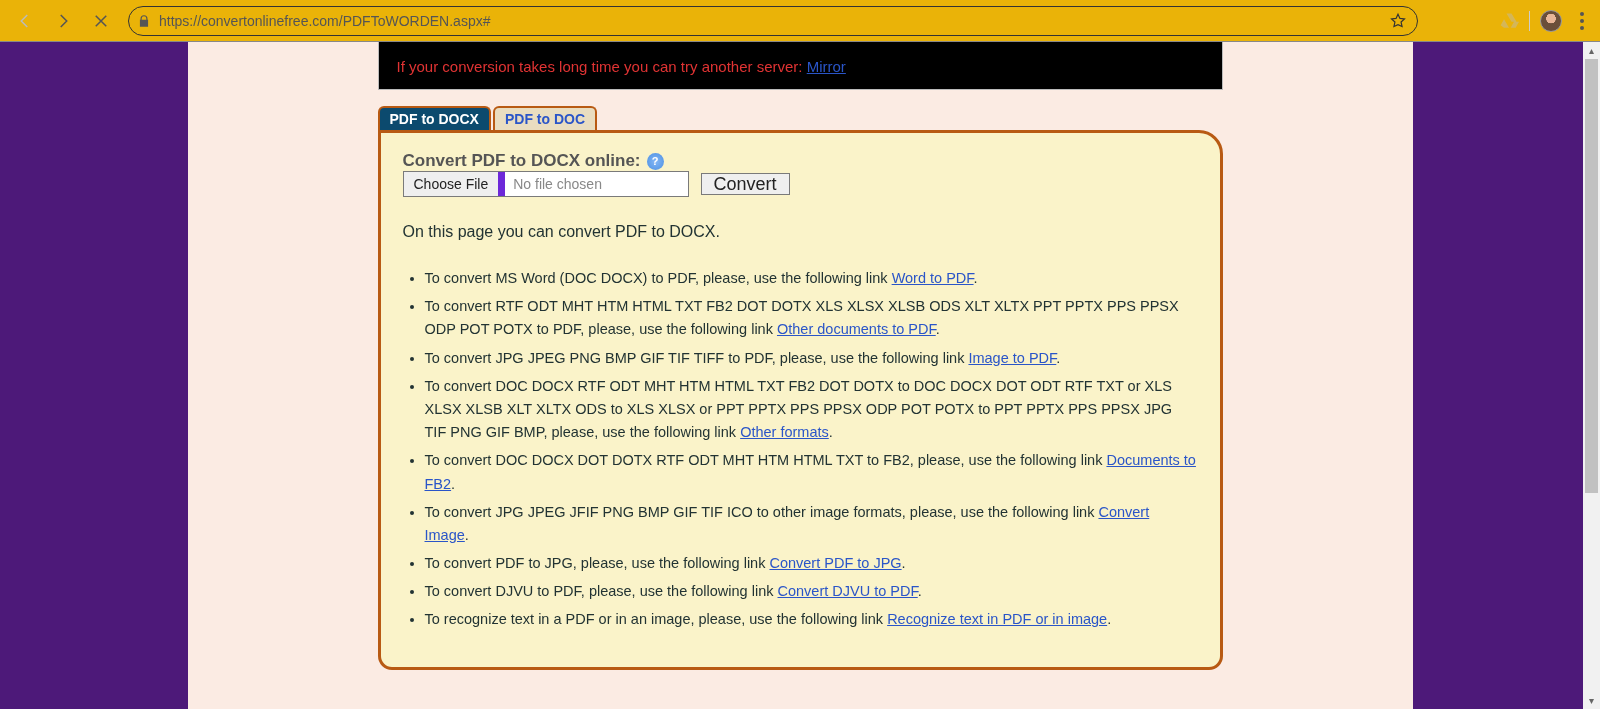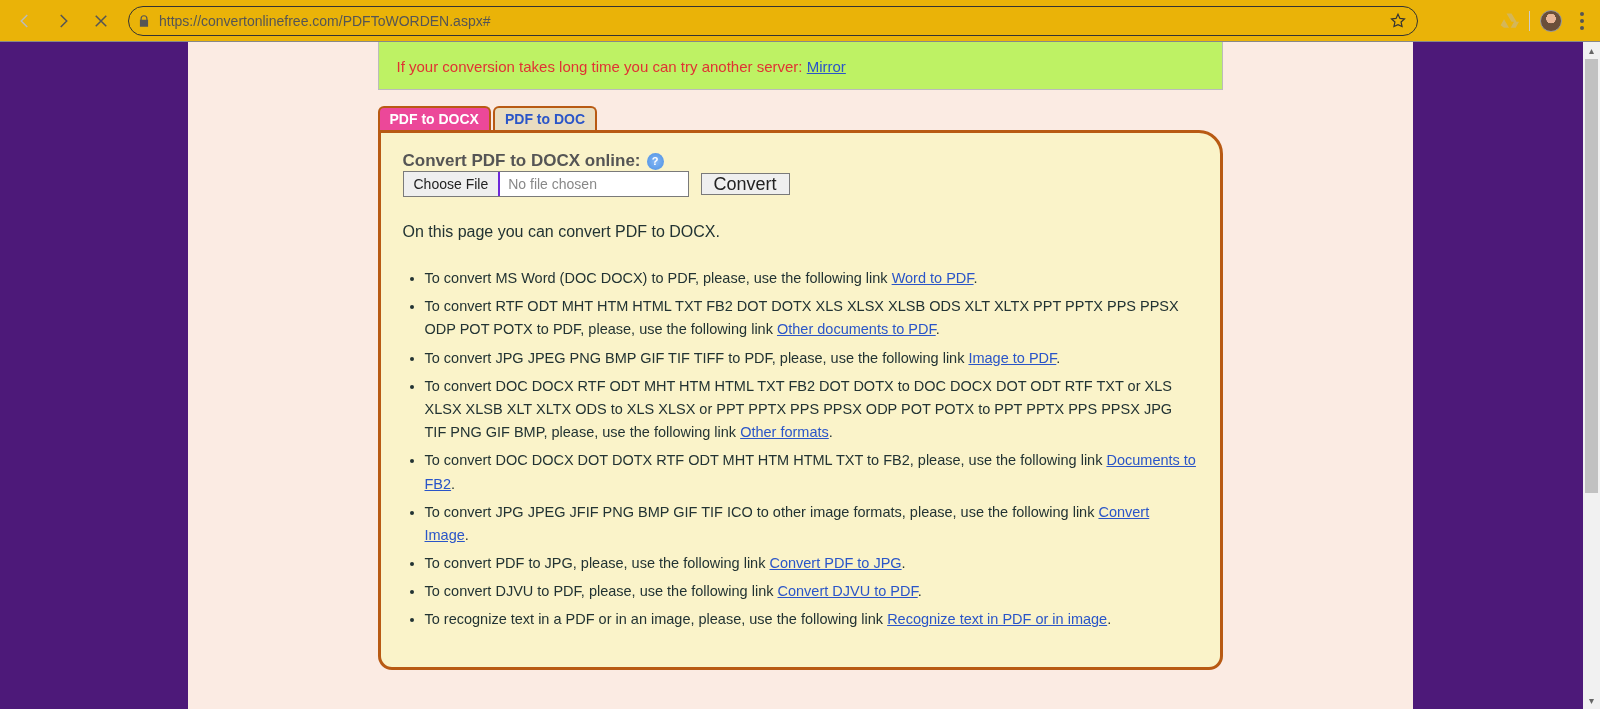--- a/index.html
+++ b/index.html
@@ -84,38 +84,38 @@
   .scrollbar .thumb {
     position:absolute; left:2px; width:13px; top:17px; height:65%;
     background:#c1c1c1; border-radius:0;
   }
 
   
   .alert-box {
     margin: 0 0 16px 190px;
     width: 845px;
     border: 1px solid #bbb; border-top:none;
-    background: #bef264;
+    background: #000000;
     padding: 6px 18px 14px;
     color: #444;
   }
   .alert-box .line2 { color:#e03333; font-size:15px; margin-top:10px;}
   .alert-box a { color:#2a55c8; text-decoration: underline; }
 
   .tabs-row { margin-left: 190px; display:flex; gap:2px;}
   .tab {
     padding: 3px 10px;
     border: 2px solid #b85a13;
     border-bottom: none;
     border-radius: 6px 6px 0 0;
     font-weight: bold;
     font-size: 14px;
     cursor: pointer;
   }
-  .tab.active { background:#ec4899; color:#fff;}
+  .tab.active { background:#0c4a6e; color:#fff;}
   .tab.inactive{ background:#e9ddc0; color:#2a55c8;}
   .tab.inactive a{ color:#2a55c8; text-decoration:none;}
 
   .panel {
     margin-left: 190px;
     width: 845px;
     background: #faf3c9;
     border: 3px solid #b85a13;
     border-radius: 0 24px 14px 14px;
     padding: 18px 22px 30px;
@@ -130,21 +130,21 @@
     color:#fff;font-size:11px;font-weight:bold;
     display:flex;align-items:center;justify-content:center;
   }
   .ads-label { text-align:center; color:#3c3c3c; font-size:15px; margin:28px 0 46px;}
   .upload-row{ display:flex; gap:12px; align-items:center; margin-bottom:26px;}
   .file-group{
     display:flex; border:1px solid #7a7a7a; height:26px; width:286px;
     background:#fff;
   }
   .choose-btn{
-    border:none; border-right:2px solid #6d28d9; background:#efefef;
+    border:none; border-right:7px solid #6d28d9; background:#efefef;
     padding:0 10px; font-size:14px; color:#222; cursor:pointer;
   }
   .file-label{
     flex:1; padding:0 8px; font-size:14px; color:#888; display:flex; align-items:center;border-radius:12px;
   }
   .convert-btn{
     height:22px; padding:0 12px; border:1px solid #7a7a7a;
     background:#efefef; font-size:18px; color:#222; cursor:pointer;
   }
   .intro{ color:#233; font-size:16px; margin-bottom:26px;}

